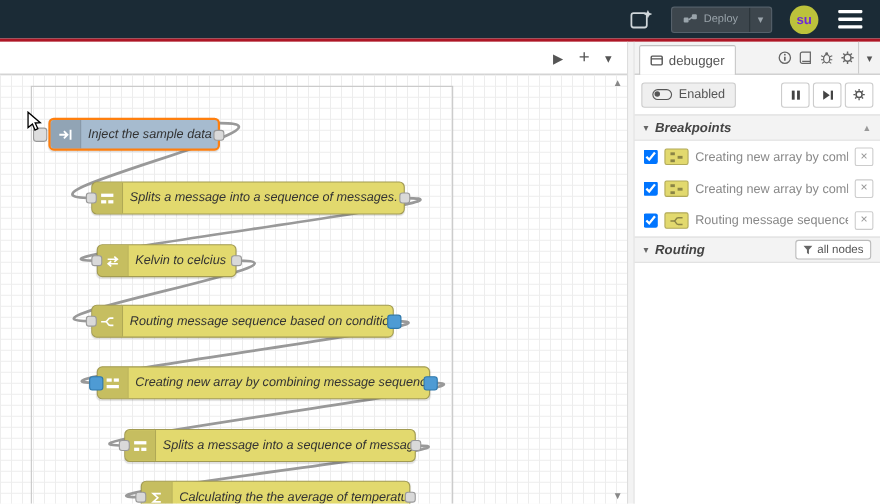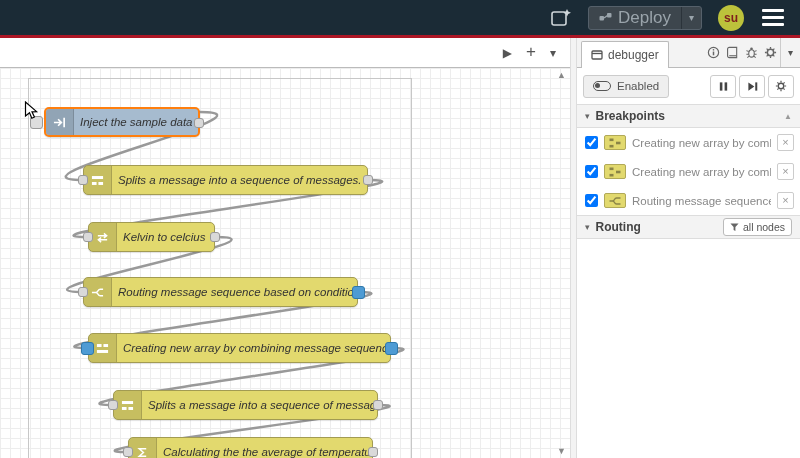--- a/index.html
+++ b/index.html
@@ -15,25 +15,25 @@
   .header {
     height:35px; background:#1b2b36; display:flex; align-items:center;
     justify-content:flex-end; padding:0 14px; gap:16px; flex:0 0 auto;
   }
   .hdr-iconbtn { display:flex; align-items:center; justify-content:center; cursor:pointer; }
   .deploy-btn {
     display:flex; align-items:stretch; background:#3d464d; border:1px solid #55606a;
     border-radius:3px; height:24px; overflow:hidden; cursor:pointer;
   }
   .deploy-main { display:flex; align-items:center; gap:6px; padding:0 10px;
-    color:#9aa4ab; font-size:17px; }
+    color:#9aa4ab; font-size:10px; }
   .deploy-caret { display:flex; align-items:center; padding:0 7px;
     border-left:1px solid #2b333a; color:#9aa4ab; font-size:10px; }
   .avatar {
-    width:26px; height:26px; border-radius:50%; background:#bcc23b; color:#7f1d1d;
+    width:26px; height:26px; border-radius:50%; background:#bcc23b; color:#6d28d9;
     display:flex; align-items:center; justify-content:center; font-size:12px;
     font-weight:bold; cursor:pointer;
   }
   .hamburger { display:flex; flex-direction:column; gap:4px; cursor:pointer; padding:2px; }
   .hamburger span { width:22px; height:3px; background:#fff; border-radius:1px; }
 
   .alert-line { height:3px; background:#ad1625; flex:0 0 auto; }
 
   
   .main { flex:1; display:flex; min-height:0; }
@@ -127,21 +127,21 @@
   .sq-btn {
     width:26px; height:23px; border:1px solid #ccc; border-radius:3px; background:#fff;
     display:flex; align-items:center; justify-content:center; cursor:pointer;
   }
 
   .section-hdr {
     height:24px; background:#f3f3f3; border-top:1px solid #ddd; border-bottom:1px solid #ddd;
     display:flex; align-items:center; gap:6px; padding:0 8px; flex:0 0 auto; cursor:pointer;
   }
   .section-caret { font-size:9px; color:#666; }
-  .section-title { font-size:12px; font-weight:bold; color:#444; }
+  .section-title { font-size:12px; font-weight:bold; color:#444;font-style:italic; }
   .section-hdr .hdr-right { margin-left:auto; display:flex; align-items:center; }
   .tiny-scroll { font-size:8px; color:#999; cursor:pointer; }
 
   .bp-row { height:29px; display:flex; align-items:center; gap:6px; padding:0 6px 0 8px;
     background:#fff; flex:0 0 auto; }
   .bp-row input[type=checkbox] { width:13px; height:13px; margin:0; cursor:pointer; }
   .mini-node { width:22px; height:15px; background:#e2d96e; border:1px solid #b1a958;
     border-radius:2px; display:flex; align-items:center; justify-content:center; flex:0 0 auto; }
   .bp-label { flex:1; font-size:11.5px; color:#888; white-space:nowrap; overflow:hidden; }
   .x-btn { width:17px; height:17px; border:1px solid #ccc; border-radius:2px; background:#fff;

